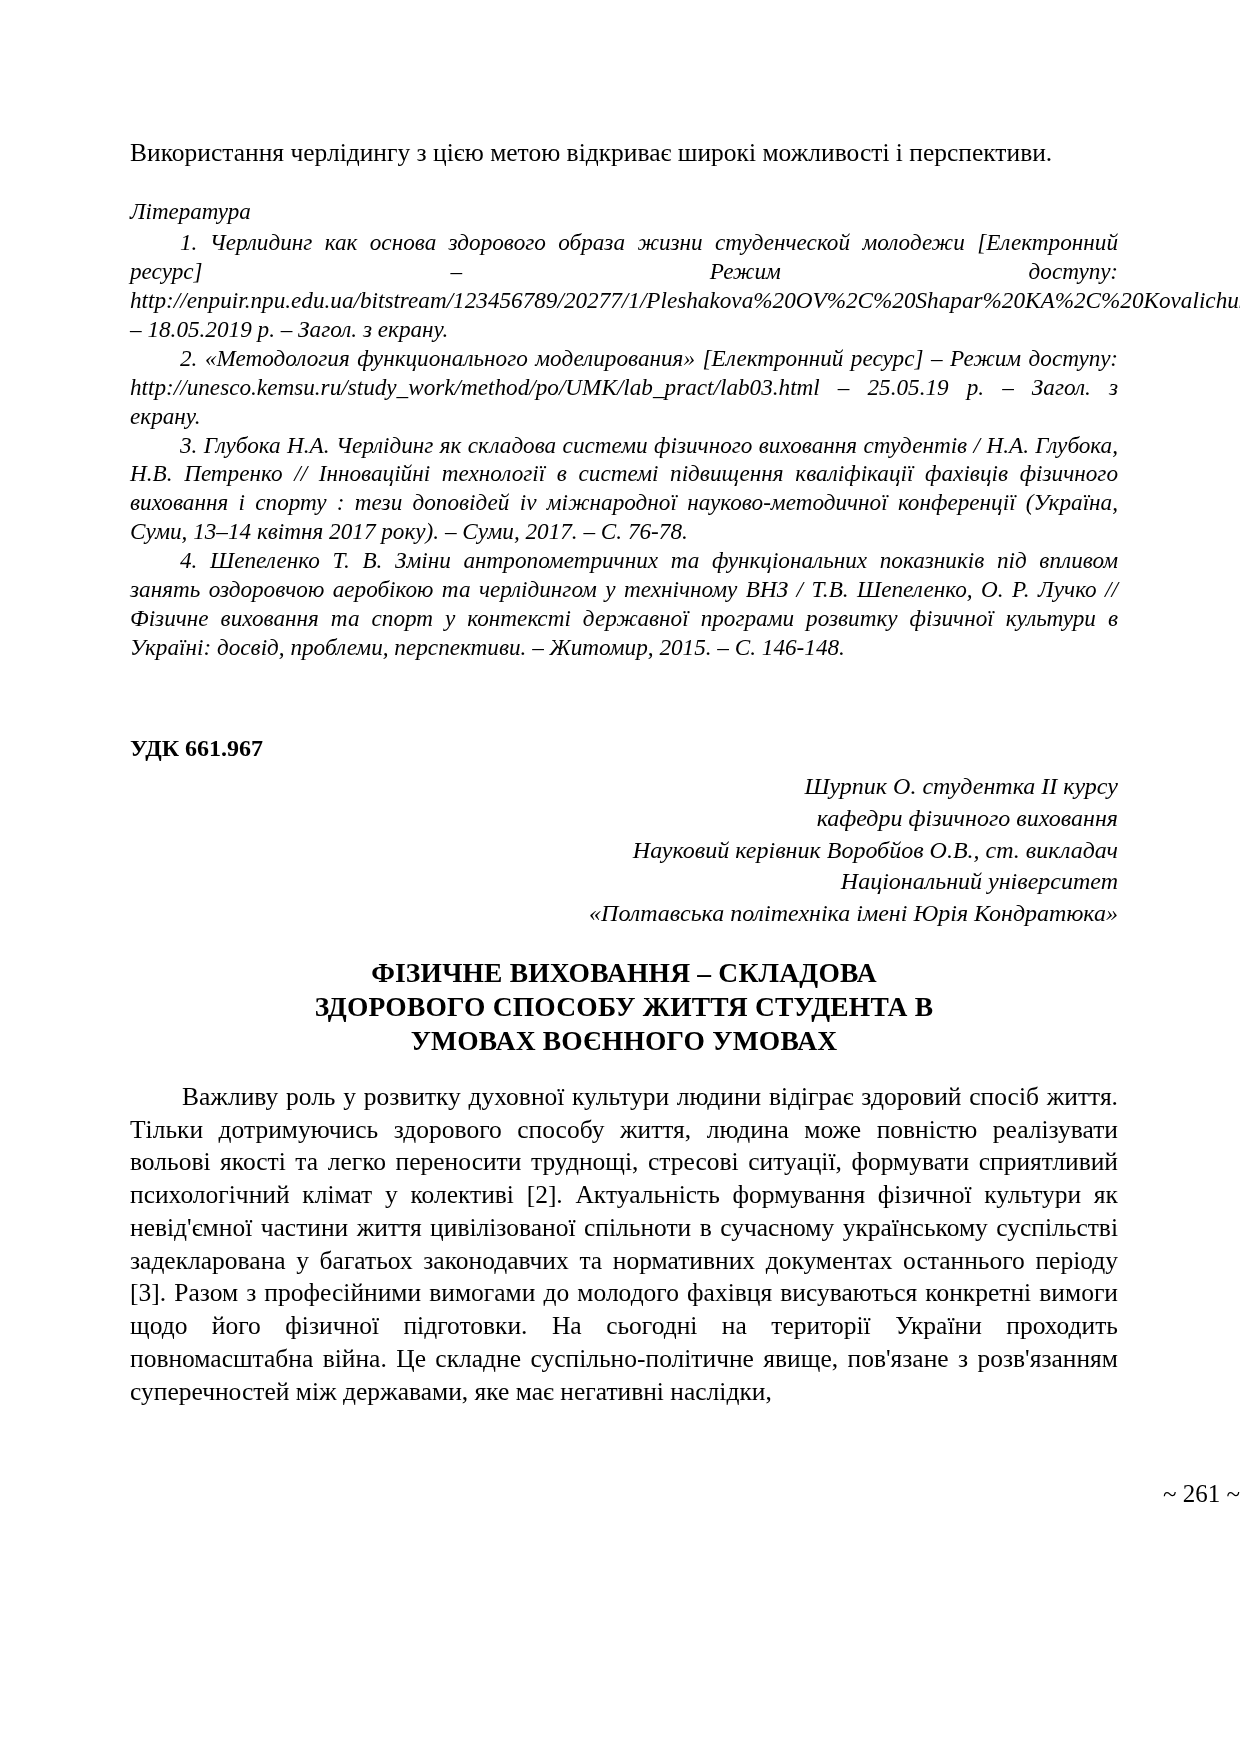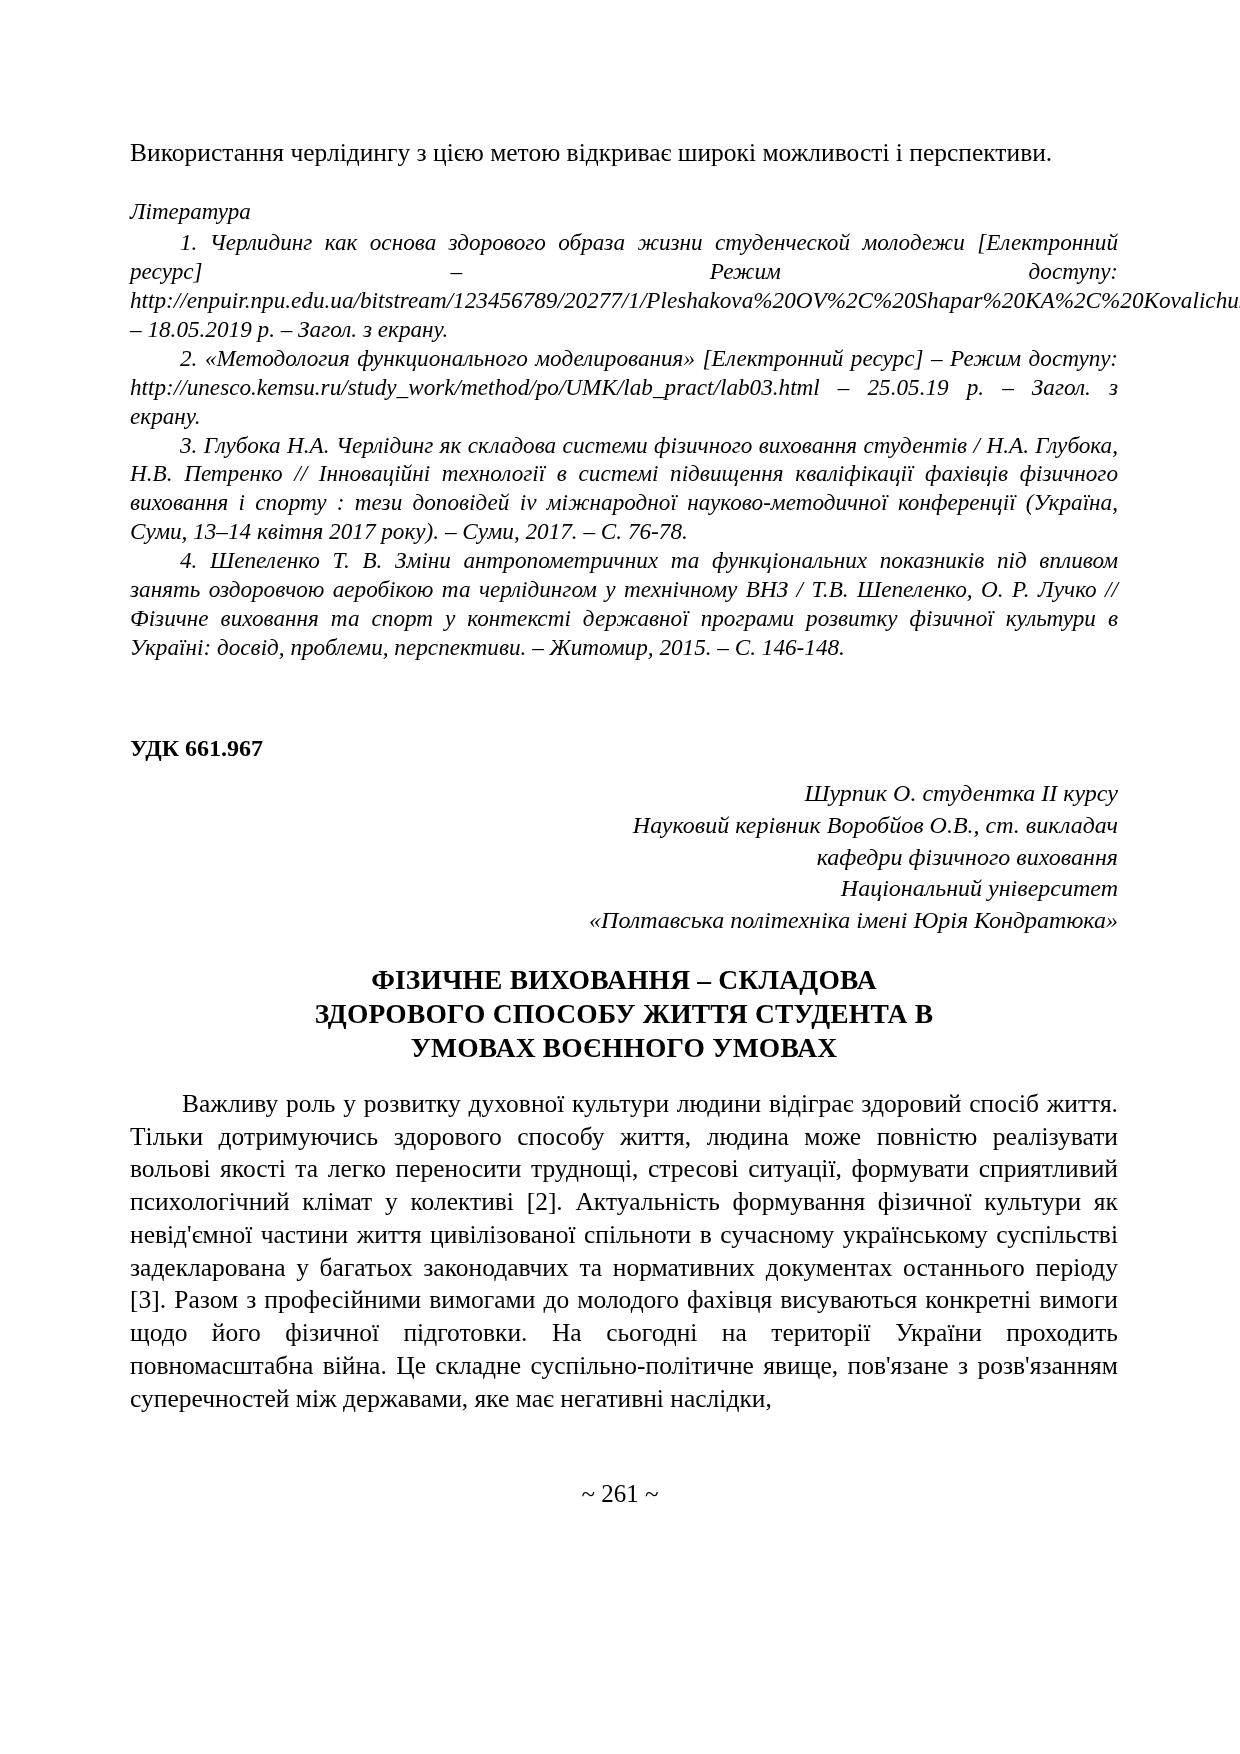--- a/index.html
+++ b/index.html
@@ -55,21 +55,21 @@
   }
 
   
   .udk {
     font-weight: bold;
     font-size: 24px;
     margin-top: 72px;
     line-height: 1.2;
   }
   .author-block {
-    margin-top: 16px;
+    margin-top: 9px;
     text-align: right;
     font-style: italic;
     font-size: 24px;
     line-height: 1.32;
   }
   .author-line { display: block; }
 
   
   .article-title {
     margin: 26px auto 0 auto;
@@ -90,21 +90,21 @@
     text-align: justify;
     text-indent: 52px;
   }
 
   
   .page-number {
     position: absolute;
     left: 0;
     top: 1480px;
     width: 1240px;
-    text-align: center;
+    text-align: right;
     font-size: 25px;
   }
 </style>
 </head>
 <body>
 
 <div class="page">
 
   <p class="top-para">Використання черлідингу з цією метою відкриває широкі можливості і перспективи.</p>
 
@@ -114,22 +114,22 @@
     <p class="ref">1. Черлидинг как основа здорового образа жизни студенческой молодежи [Електронний ресурс] – Режим доступу: http://enpuir.npu.edu.ua/bitstream/123456789/20277/1/Pleshakova%20OV%2C%20Shapar%20KA%2C%20Kovalichuk%20NV.pdf – 18.05.2019 р. – Загол. з екрану.</p>
     <p class="ref">2. «Методология функционального моделирования» [Електронний ресурс] – Режим доступу: http://unesco.kemsu.ru/study_work/method/po/UMK/lab_pract/lab03.html – 25.05.19 р. – Загол. з екрану.</p>
     <p class="ref">3. Глубока Н.А. Черлідинг як складова системи фізичного виховання студентів / Н.А. Глубока, Н.В. Петренко // Інноваційні технології в системі підвищення кваліфікації фахівців фізичного виховання і спорту : тези доповідей іv міжнародної науково-методичної конференції (Україна, Суми, 13–14 квітня 2017 року). – Суми, 2017. – С. 76-78.</p>
     <p class="ref">4. Шепеленко Т. В. Зміни антропометричних та функціональних показників під впливом занять оздоровчою аеробікою та черлідингом у технічному ВНЗ / Т.В. Шепеленко, О. Р. Лучко // Фізичне виховання та спорт у контексті державної програми розвитку фізичної культури в Україні: досвід, проблеми, перспективи. – Житомир, 2015. – С. 146-148.</p>
   </div>
 
   <div class="udk">УДК 661.967</div>
 
   <div class="author-block">
     <span class="author-line">Шурпик О. студентка ІІ курсу</span>
+    <span class="author-line">кафедри фізичного виховання</span>
     <span class="author-line">Науковий керівник Воробйов О.В., ст. викладач</span>
-    <span class="author-line">кафедри фізичного виховання</span>
     <span class="author-line">Національний університет</span>
     <span class="author-line">«Полтавська політехніка імені Юрія Кондратюка»</span>
   </div>
 
   <div class="article-title">
     <span class="title-line">ФІЗИЧНЕ ВИХОВАННЯ – СКЛАДОВА</span>
     <span class="title-line">ЗДОРОВОГО СПОСОБУ ЖИТТЯ СТУДЕНТА В</span>
     <span class="title-line">УМОВАХ ВОЄННОГО УМОВАХ</span>
   </div>
 

